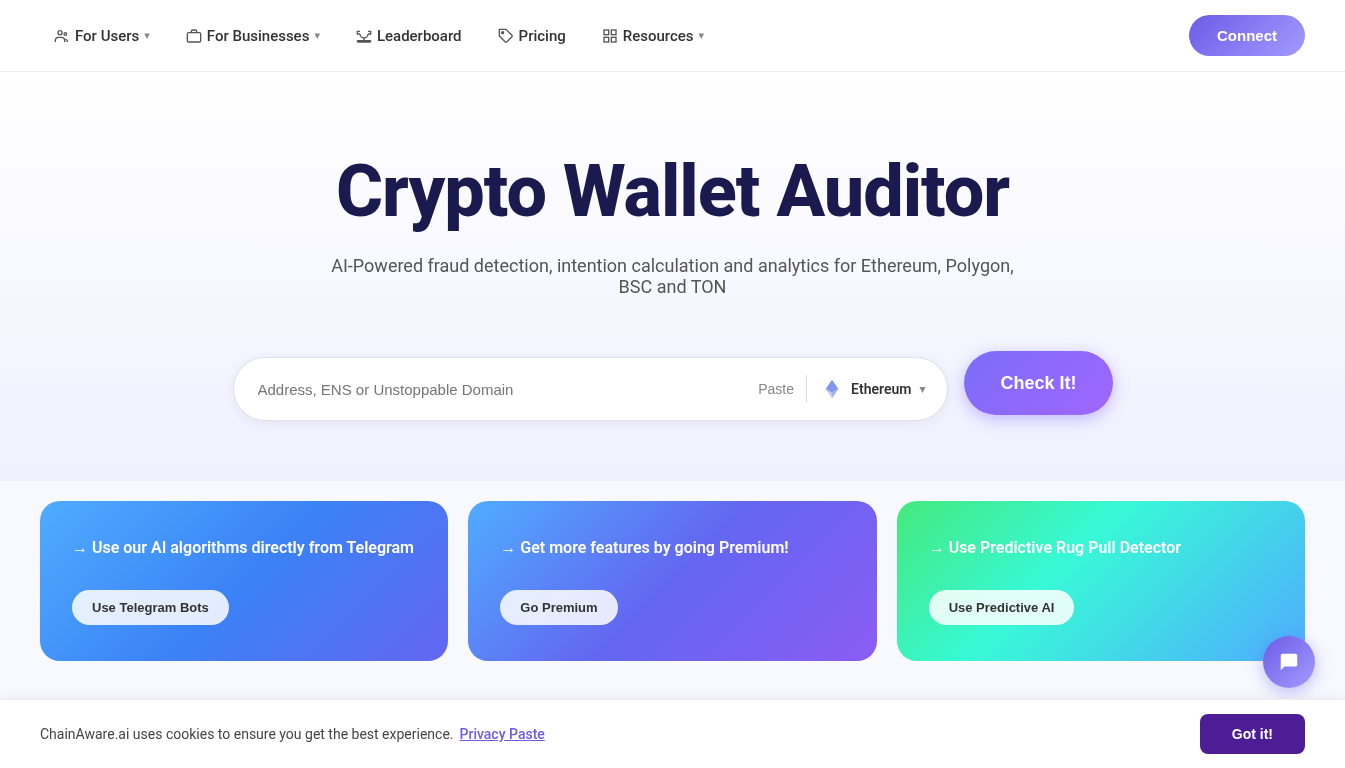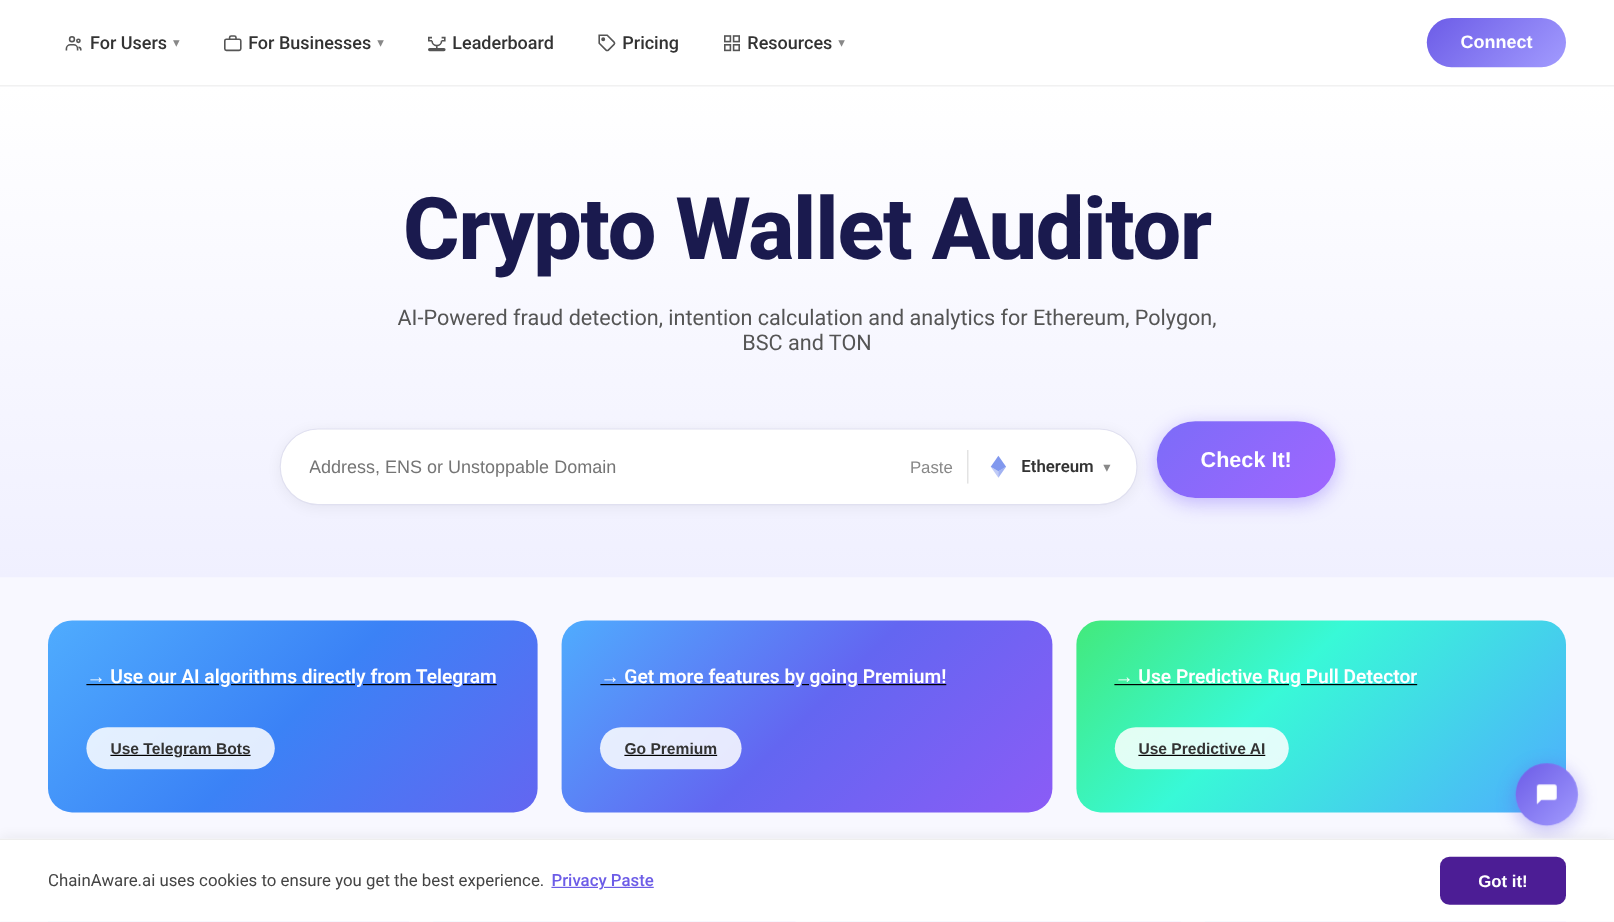--- a/index.html
+++ b/index.html
@@ -168,22 +168,21 @@
       box-shadow: 0 4px 16px rgba(120,90,250,0.4);
       transition: opacity 0.2s;
     }
 
     
     .cards-section {
       display: grid;
       grid-template-columns: repeat(3, 1fr);
       gap: 20px;
       padding: 0 40px 40px;
-      margin-top: 36px;
-      text-decoration: underline;
+      margin-top: 20px;
     }
     .feature-card {
       border-radius: 20px;
       padding: 36px 32px;
       color: #fff;
       display: flex;
       flex-direction: column;
       justify-content: space-between;
       min-height: 160px;
     }

